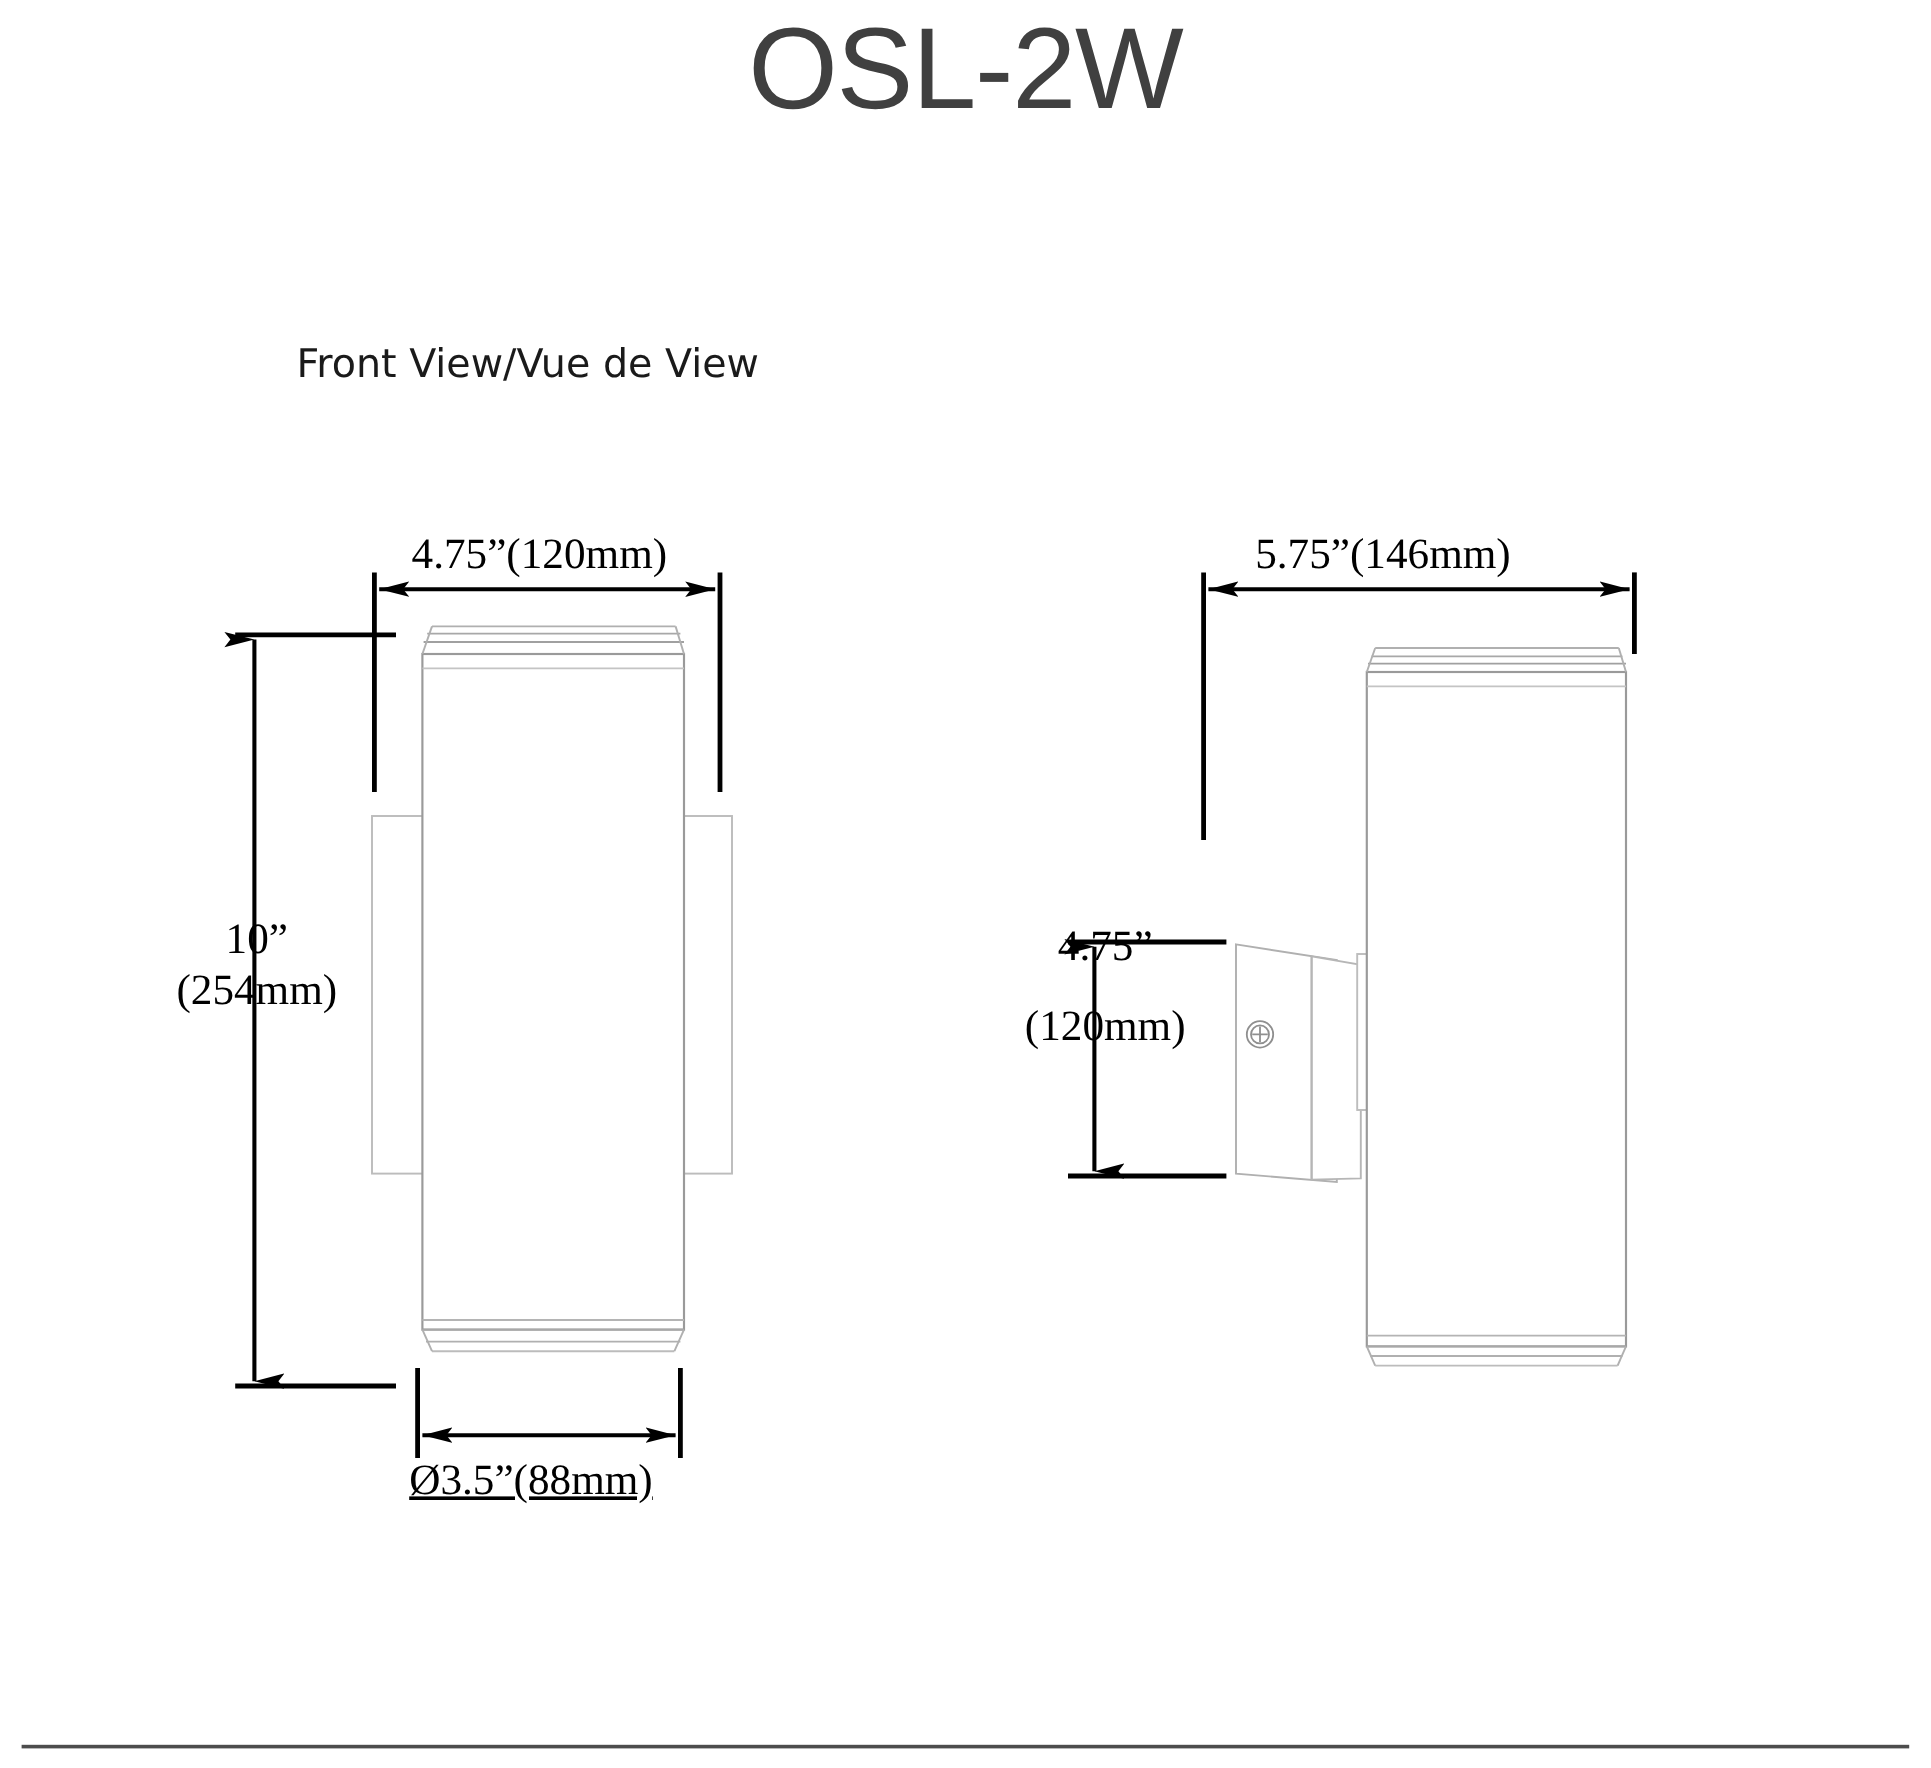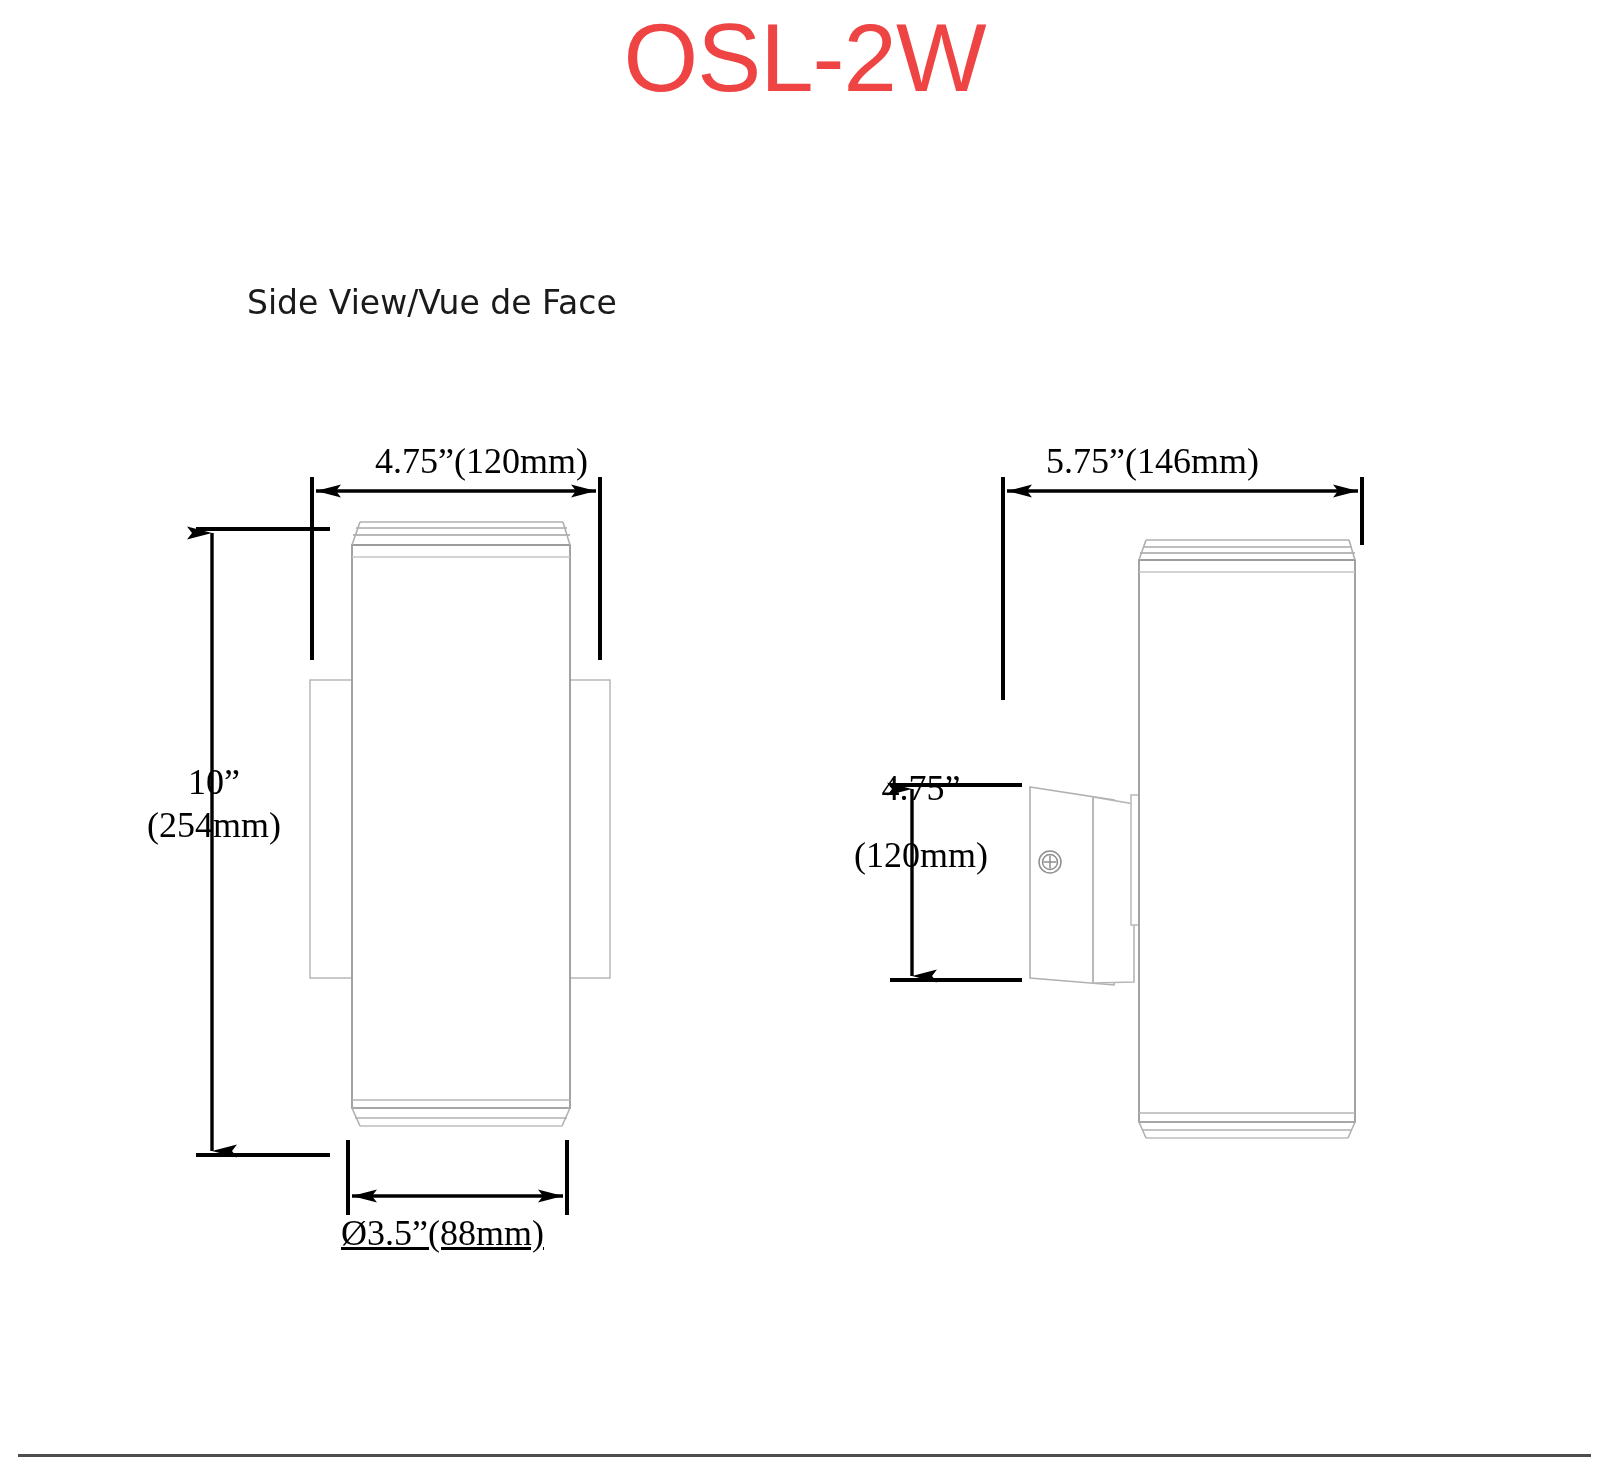--- a/index.html
+++ b/index.html
@@ -25,21 +25,21 @@
     position: absolute;
     left: 0;
     top: 8px;
     width: 1609px;
     text-align: center;
     font-family: "Liberation Sans", sans-serif;
     font-size: 96px;
     font-weight: 400;
     letter-spacing: -1px;
     line-height: 1.05;
-    color: #ef4444;
+    color: #404040;
     white-space: nowrap;
   }
   .view-label {
     position: absolute;
     font-family: "DejaVu Sans", sans-serif;
     font-size: 33px;
     font-weight: 400;
     color: #1a1a1a;
     white-space: nowrap;
   }
@@ -73,24 +73,24 @@
     background: #4d4d4d;
   }
 </style>
 </head>
 <body>
 
 <div id="sheet">
 
   <div class="page-title">OSL-2W</div>
 
-  <div class="view-label front">Side View/Vue de Face</div>
-
-
-  <div class="dim-text" style="left:343px; top:441px;margin-left:32px;">4.75”(120mm)</div>
+  <div class="view-label front">Front View/Vue de View</div>
+
+
+  <div class="dim-text" style="left:343px; top:441px;">4.75”(120mm)</div>
 
   <div class="dim-text center" style="left:130px; top:762px; width:168px;">10”</div>
 
   <div class="dim-text center" style="left:130px; top:805px; width:168px;">(254mm)</div>
 
   <div class="dim-text" style="left:341px; top:1213px;text-decoration:underline;">Ø3.5”(88mm)</div>
 
   <div class="dim-text" style="left:1046px; top:441px;">5.75”(146mm)</div>
 
   <div class="dim-text center" style="left:836px; top:768px; width:170px;">4.75”</div>

